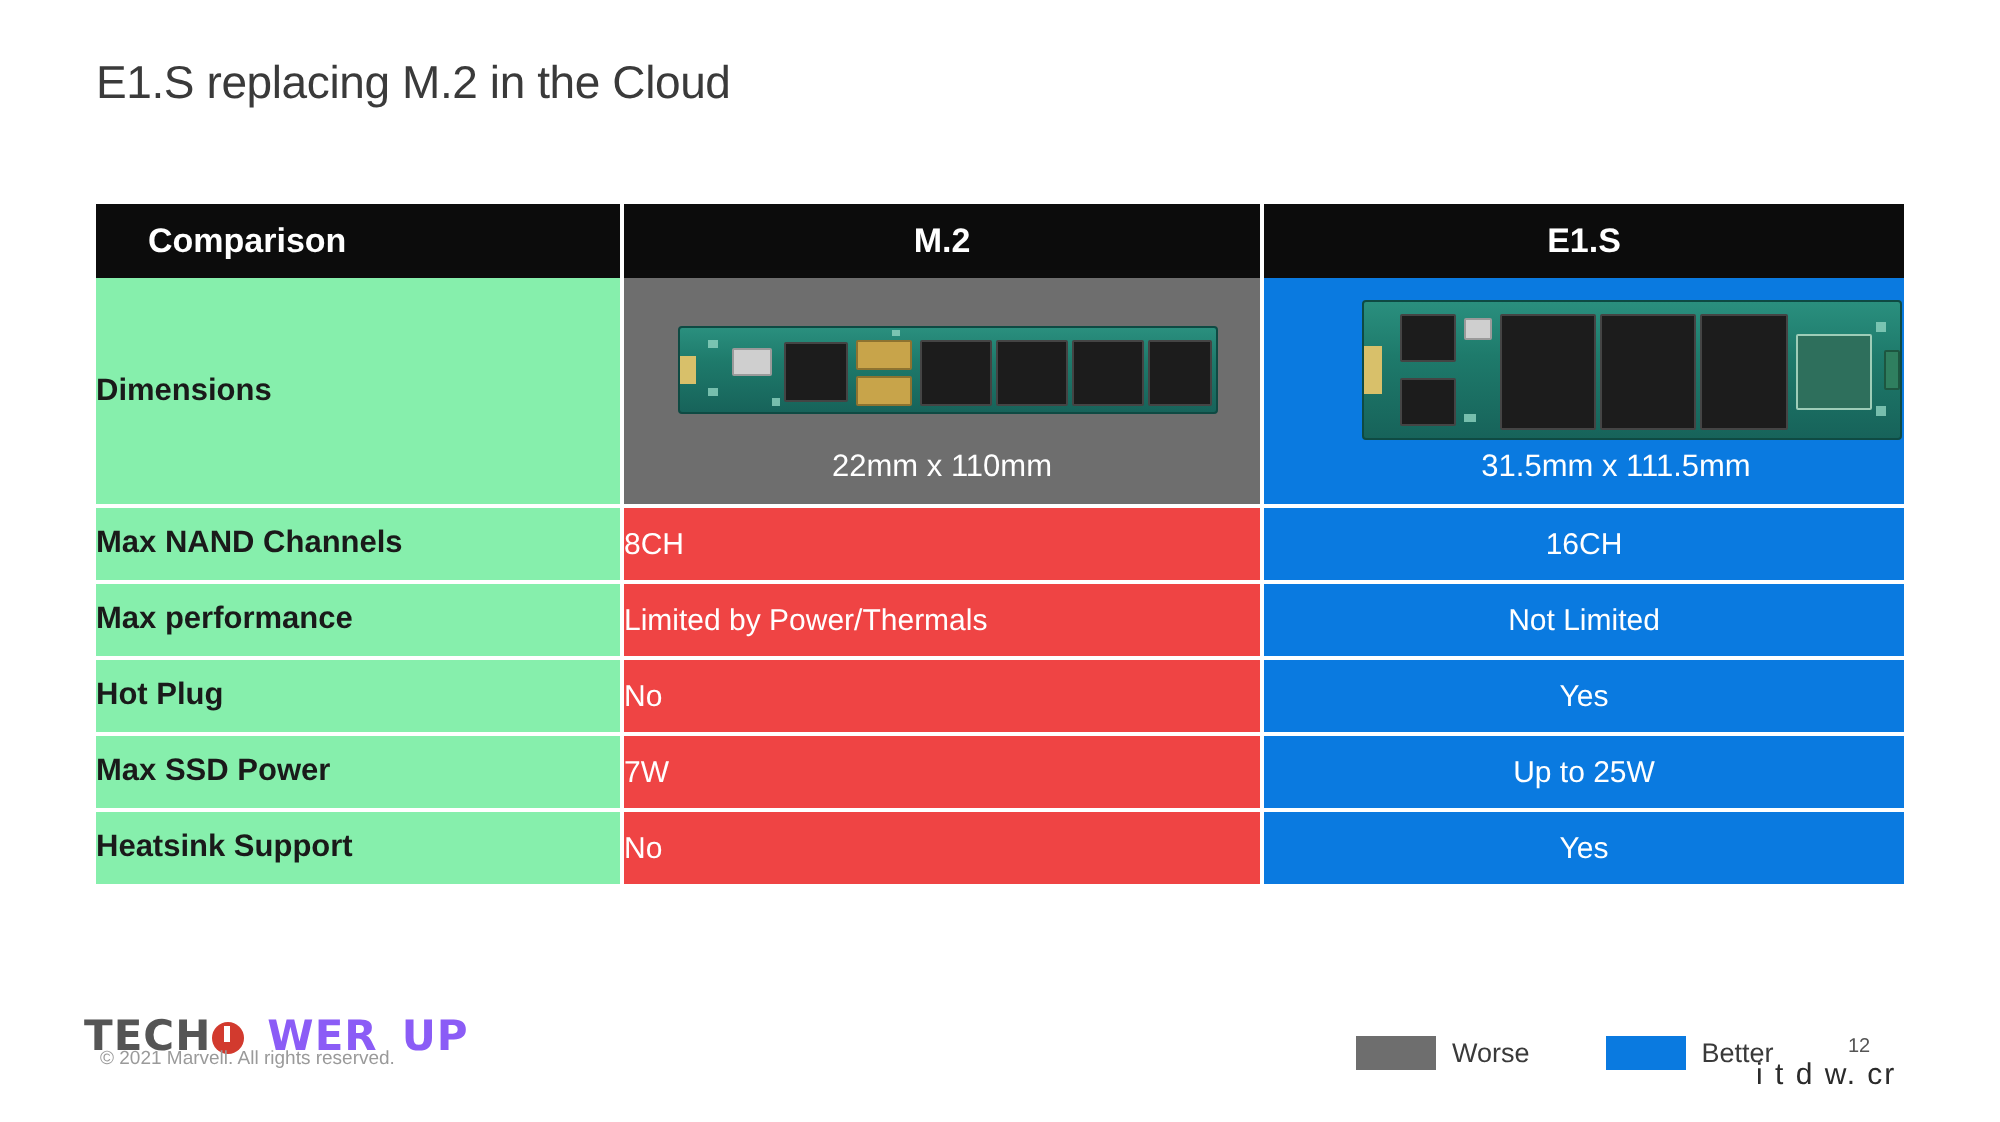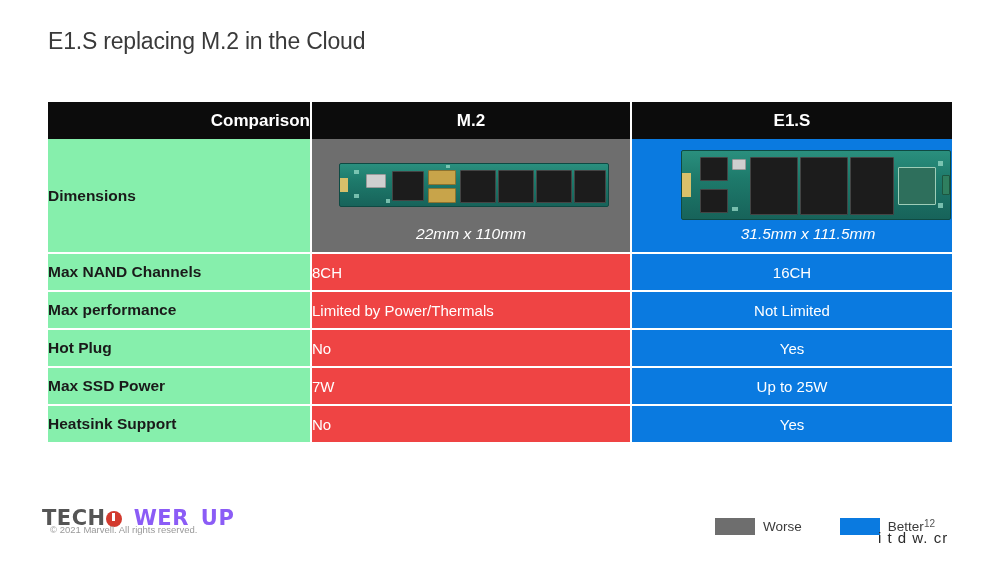--- a/index.html
+++ b/index.html
@@ -53,22 +53,22 @@
   .hdr-cell {
     background: #0c0c0c;
     color: #ffffff;
     height: 37px;
     font-size: 17px;
     font-weight: bold;
     text-align: center;
     border-right: 2px solid #ffffff;
   }
   .hdr-cell.first {
-    text-align: right;
-    padding-left: 6px;
+    text-align: left;
+    padding-left: 26px;
   }
   .hdr-cell.last { border-right: none; }
 
   
   .lbl {
     background: #86efac;
     color: #1a1a1a;
     font-size: 15.5px;
     font-weight: bold;
     padding-left: 17px;
@@ -103,21 +103,20 @@
   }
   .dim-cell.worse { background: #6e6e6e; border-right: 2px solid #ffffff; }
   .dim-cell.better { background: #0a7ae0; padding-left: 32px; }
   .dim-inner {
     position: relative;
     height: 113px;
     display: flex;
     flex-direction: column;
     justify-content: flex-start;
     align-items: center;
-    font-style: italic;
   }
   .dim-caption {
     position: absolute;
     bottom: 9px;
     left: 0; right: 0;
     text-align: center;
     color: #ffffff;
     font-size: 15.5px;
   }
 
@@ -159,21 +158,21 @@
   }
   .speck {
     position: absolute;
     background: #8fd3c0;
     opacity: .8;
   }
 
   
   .legend {
     position: absolute;
-    left: 715px;
+    left: 678px;
     top: 518px;
     display: flex;
     align-items: center;
     gap: 8px;
     font-size: 13.5px;
     color: #3a3a3a;
   }
   .legend .sw {
     width: 40px;
     height: 17px;

